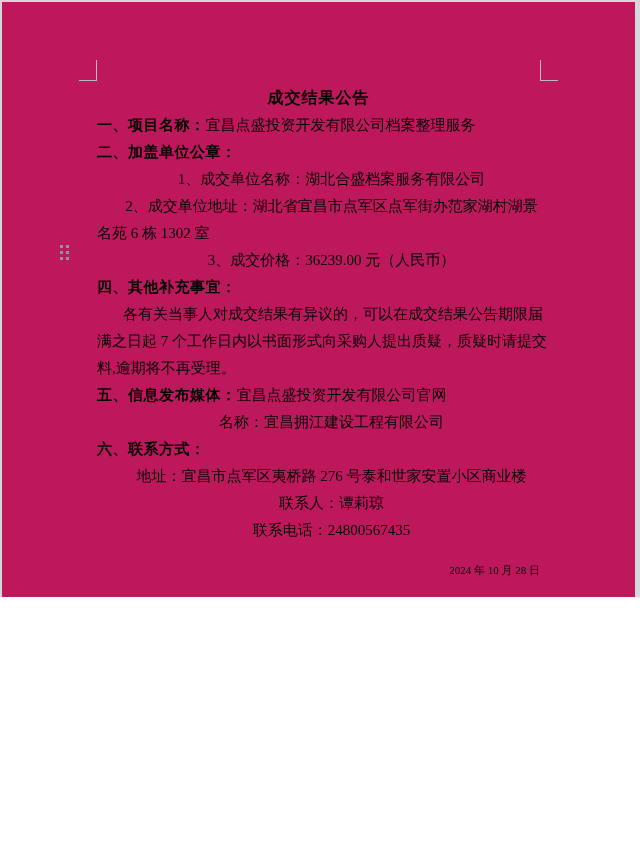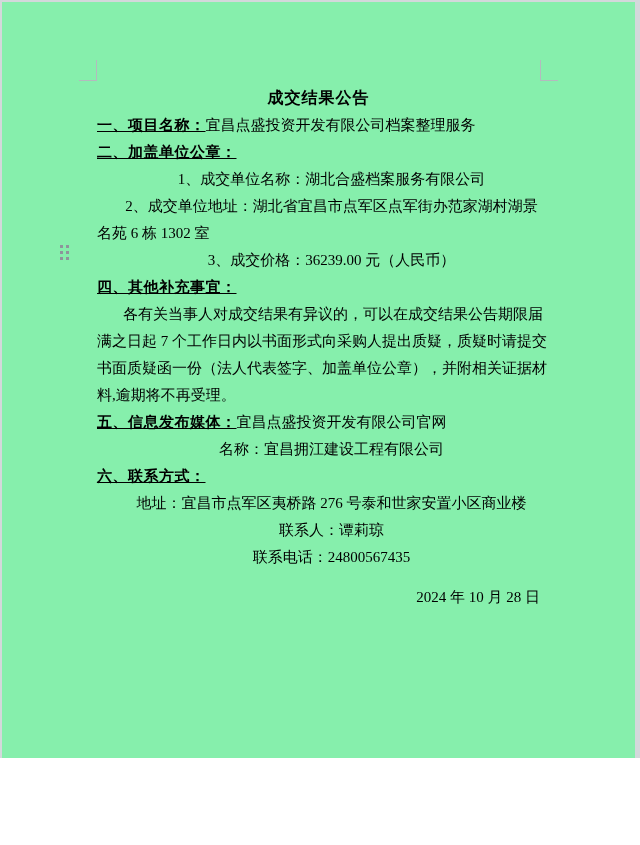--- a/index.html
+++ b/index.html
@@ -1,40 +1,40 @@
 <!DOCTYPE html>
 <html><head>
 <meta charset="utf-8">
 <style>
   html,body{margin:0;padding:0;background:#ffffff;}
   .screen{
-    position:relative;width:640px;height:758px;background:#86efac;overflow:hidden;
+    position:relative;width:640px;height:597px;background:#be185d;overflow:hidden;
     font-family:"Liberation Serif","DejaVu Serif",serif;color:#000000;
   }
   
   .edge{position:absolute;background:#d3d8db;}
   .edge-top{left:0;top:0;width:640px;height:2px;}
   .edge-left{left:0;top:0;width:2px;height:845px;}
   .edge-right{left:635px;top:0;width:5px;height:845px;}
   
   .crop{position:absolute;}
   .crop-tl{left:79px;top:60px;width:17px;height:20px;border-right:1px solid #b4babe;border-bottom:1px solid #b4babe;}
   .crop-tr{left:540px;top:60px;width:17px;height:20px;border-left:1px solid #b4babe;border-bottom:1px solid #b4babe;}
   .crop-bl{left:79px;top:822px;width:17px;height:23px;border-right:1px solid #b4babe;border-top:1px solid #b4babe;}
   .crop-br{left:540px;top:823px;width:17px;height:22px;border-left:1px solid #b4babe;border-top:1px solid #b4babe;}
   
   .handle{position:absolute;left:60px;top:245px;display:grid;grid-template-columns:3px 3px;grid-auto-rows:3px;column-gap:3px;row-gap:3px;cursor:move;}
   .handle i{display:block;width:3px;height:3px;background:#8d969b;}
   
   .content{position:absolute;left:97px;top:84px;width:443px;}
   .title{margin:0;font-size:16px;font-weight:bold;text-align:center;line-height:28px;height:28px;letter-spacing:1px;}
   .line{margin:0;font-size:15px;line-height:27px;height:27px;white-space:nowrap;}
-  .line b{font-weight:bold;letter-spacing:0.5px;text-decoration:underline;}
+  .line b{font-weight:bold;letter-spacing:0.5px;}
   .indent{padding-left:26px;text-align:center;}
-  .date{margin:13px 0 0 0;font-size:15px;line-height:27px;height:27px;text-align:right;white-space:nowrap;}
+  .date{margin:13px 0 0 0;font-size:11px;line-height:27px;height:27px;text-align:right;white-space:nowrap;}
 </style>
 </head>
 <body>
 
 <div class="screen">
 
   <div class="edge edge-top"></div>
   <div class="edge edge-left"></div>
   <div class="edge edge-right"></div>
 
@@ -57,21 +57,20 @@
 
     <p class="line"><b>一、项目名称：</b><span>宜昌点盛投资开发有限公司档案整理服务</span></p>
     <p class="line"><b>二、加盖单位公章：</b><span></span></p>
     <p class="line indent"><b></b><span>1、成交单位名称：湖北合盛档案服务有限公司</span></p>
     <p class="line indent"><b></b><span>2、成交单位地址：湖北省宜昌市点军区点军街办范家湖村湖景</span></p>
     <p class="line"><b></b><span>名苑 6 栋 1302 室</span></p>
     <p class="line indent"><b></b><span>3、成交价格：36239.00 元（人民币）</span></p>
     <p class="line"><b>四、其他补充事宜：</b><span></span></p>
     <p class="line indent"><b></b><span>各有关当事人对成交结果有异议的，可以在成交结果公告期限届</span></p>
     <p class="line"><b></b><span>满之日起 7 个工作日内以书面形式向采购人提出质疑，质疑时请提交</span></p>
-    <p class="line"><b></b><span>书面质疑函一份（法人代表签字、加盖单位公章），并附相关证据材</span></p>
     <p class="line"><b></b><span>料,逾期将不再受理。</span></p>
     <p class="line"><b>五、信息发布媒体：</b><span>宜昌点盛投资开发有限公司官网</span></p>
     <p class="line indent"><b></b><span>名称：宜昌拥江建设工程有限公司</span></p>
     <p class="line"><b>六、联系方式：</b><span></span></p>
     <p class="line indent"><b></b><span>地址：宜昌市点军区夷桥路 276 号泰和世家安置小区商业楼</span></p>
     <p class="line indent"><b></b><span>联系人：谭莉琼</span></p>
     <p class="line indent"><b></b><span>联系电话：24800567435</span></p>
 
     <p class="date">2024 年 10 月 28 日</p>
   </div>

